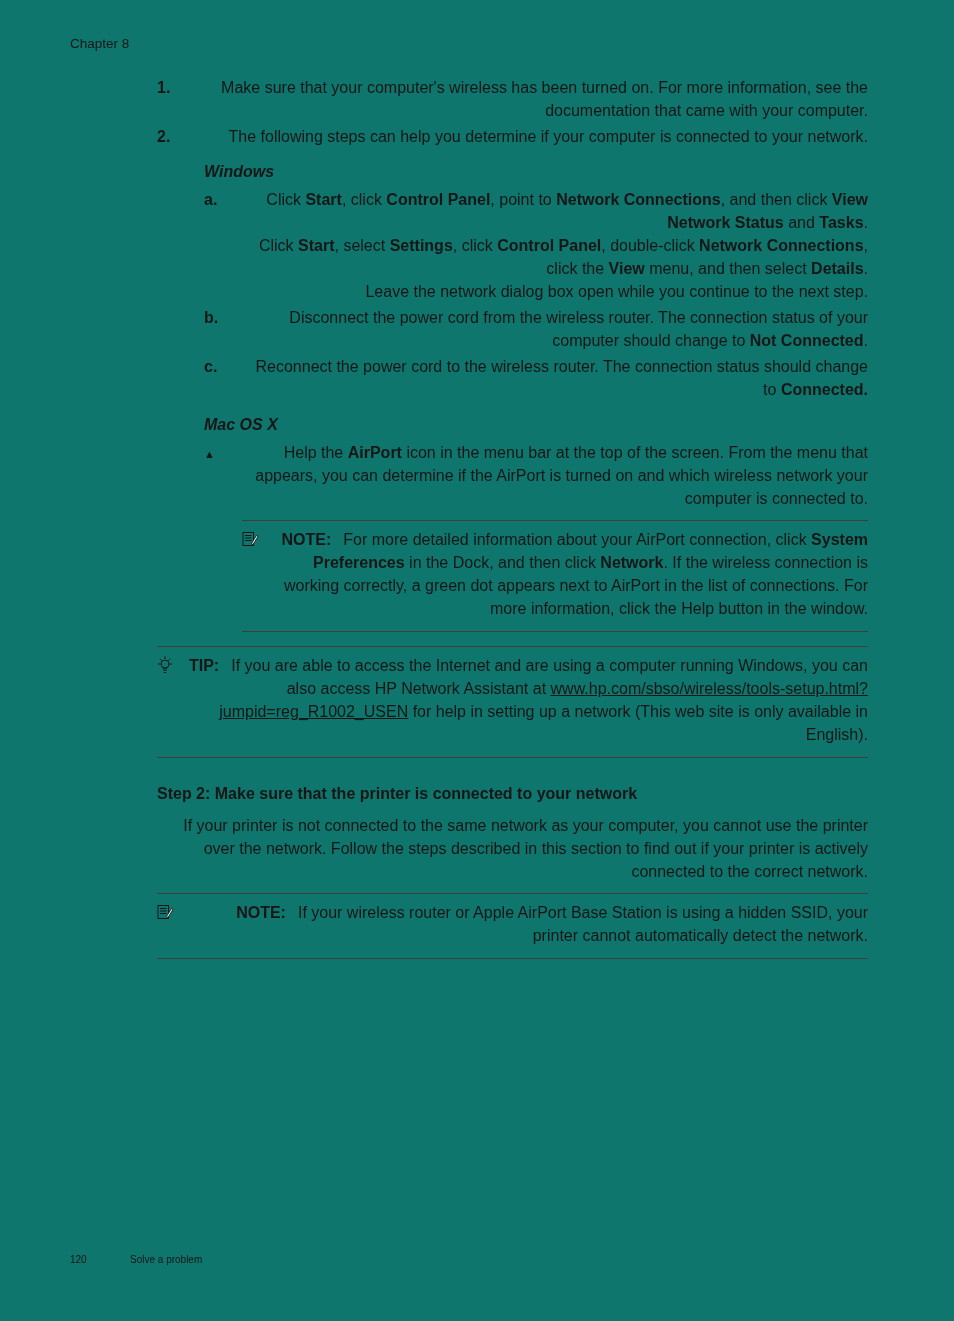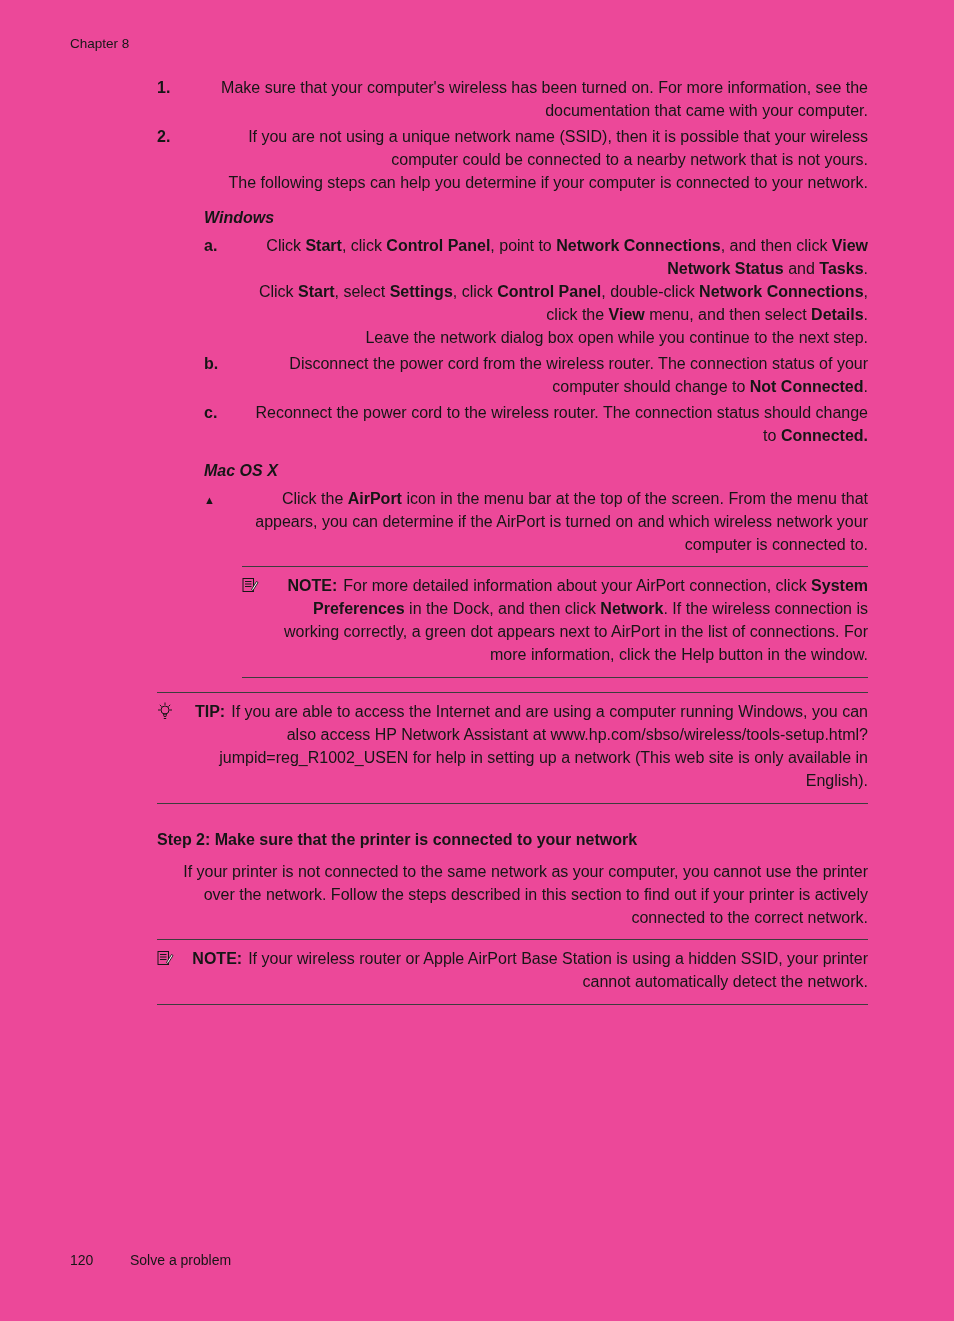--- a/index.html
+++ b/index.html
@@ -3,21 +3,21 @@
 <meta charset="utf-8">
 <style>
   * { box-sizing: border-box; margin: 0; padding: 0; }
   html, body { background: #ffffff; }
   body { font-family: "Liberation Sans", sans-serif; }
 
   .page {
     position: relative;
     width: 954px;
     height: 1321px;
-    background: #ec4899;
+    background: #0f766e;
     color: #161616;
     overflow: hidden;
   }
 
   .chapter { position: absolute; left: 70px; top: 36px; font-size: 13.5px; line-height: 16px; }
 
   .content {
     position: absolute;
     left: 157px;
     top: 76px;
@@ -45,26 +45,26 @@
     display: flex;
     border-top: 1px solid #3d3d3d;
     border-bottom: 1px solid #3d3d3d;
     padding: 7px 0 11px;
     margin: 10px 0 14px;
   }
   .notebox.indented { margin-left: 38px; }
   .box-icon { flex: 0 0 31px; padding-top: 2px; }
   .note1 .box-icon { flex-basis: 35px; }
   .notebox .para { flex: 1 1 auto; min-width: 0; }
-  .box-label { margin-right: 6px; }
+  .box-label { margin-right: 12px; }
 
   .b { font-weight: bold; }
-  .u { }
+  .u { text-decoration: underline; }
 
-  .footer { position: absolute; left: 70px; top: 1252px; font-size: 14px; line-height: 16px; }
+  .footer { position: absolute; left: 70px; top: 1252px; font-size: 10px; line-height: 16px; }
   .footer .pgnum { display: inline-block; width: 60px; }
 </style>
 </head>
 <body>
 
 <div class="page">
 
   <div class="chapter">Chapter 8</div>
 
   <div class="content">
@@ -73,21 +73,20 @@
     <div class="step">
       <div class="marker">1.</div>
       <div class="body">
         <p class="para"><span>Make sure that your computer's wireless has been turned on. For more information, see the documentation that came with your computer.</span></p>
       </div>
     </div>
 
     <div class="step">
       <div class="marker">2.</div>
       <div class="body">
-        <p class="para"><span>If you are not using a unique network name (SSID), then it is possible that your wireless computer could be connected to a nearby network that is not yours.</span></p>
         <p class="para"><span>The following steps can help you determine if your computer is connected to your network.</span></p>
       </div>
     </div>
 
     <div class="sub">
 
       <div class="h sub-h">Windows</div>
 
       <div class="li">
         <div class="marker">a.</div>
@@ -110,21 +109,21 @@
         <div class="body">
           <p class="para"><span>Reconnect the power cord to the wireless router. The connection status should change to </span><span class="b">Connected.</span></p>
         </div>
       </div>
 
       <div class="h sub-h">Mac OS X</div>
 
       <div class="li">
         <div class="marker tri">▲</div>
         <div class="body">
-          <p class="para"><span>Click the </span><span class="b">AirPort</span><span> icon in the menu bar at the top of the screen. From the menu that appears, you can determine if the AirPort is turned on and which wireless network your computer is connected to.</span></p>
+          <p class="para"><span>Help the </span><span class="b">AirPort</span><span> icon in the menu bar at the top of the screen. From the menu that appears, you can determine if the AirPort is turned on and which wireless network your computer is connected to.</span></p>
         </div>
       </div>
 
       <div class="notebox indented note1">
         <span class="box-icon">
           <svg width="17" height="17" viewBox="0 0 17 17" aria-hidden="true">
             <rect x="1" y="2.5" width="10.5" height="13" fill="none" stroke="#161616"></rect>
             <line x1="3" y1="5.5" x2="9.5" y2="5.5" stroke="#161616"></line>
             <line x1="3" y1="8" x2="9.5" y2="8" stroke="#161616"></line>
             <line x1="3" y1="10.5" x2="9.5" y2="10.5" stroke="#161616"></line>

